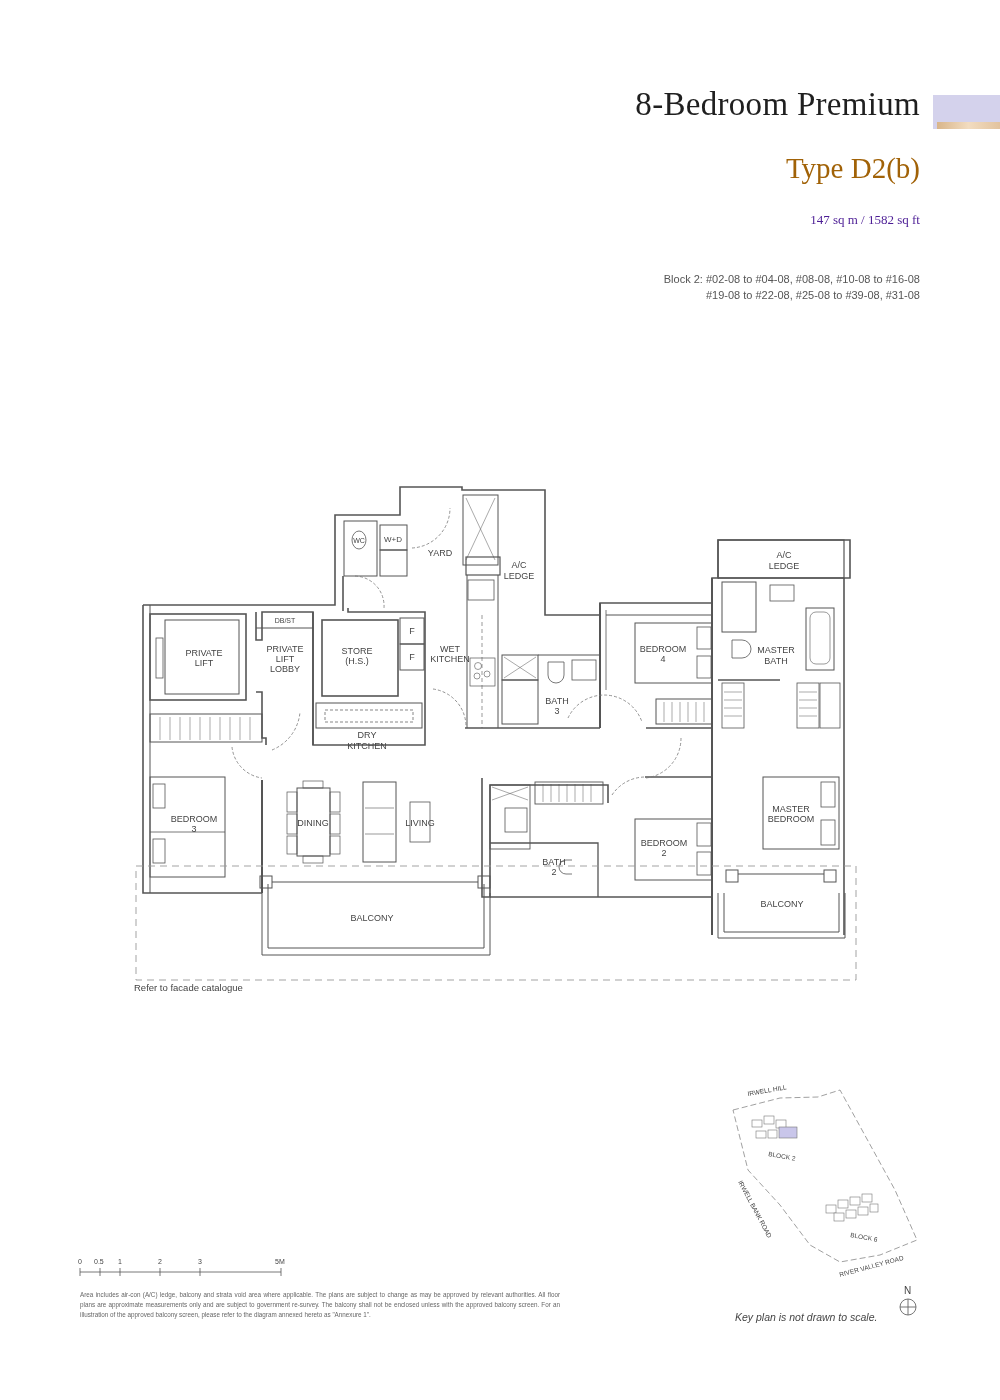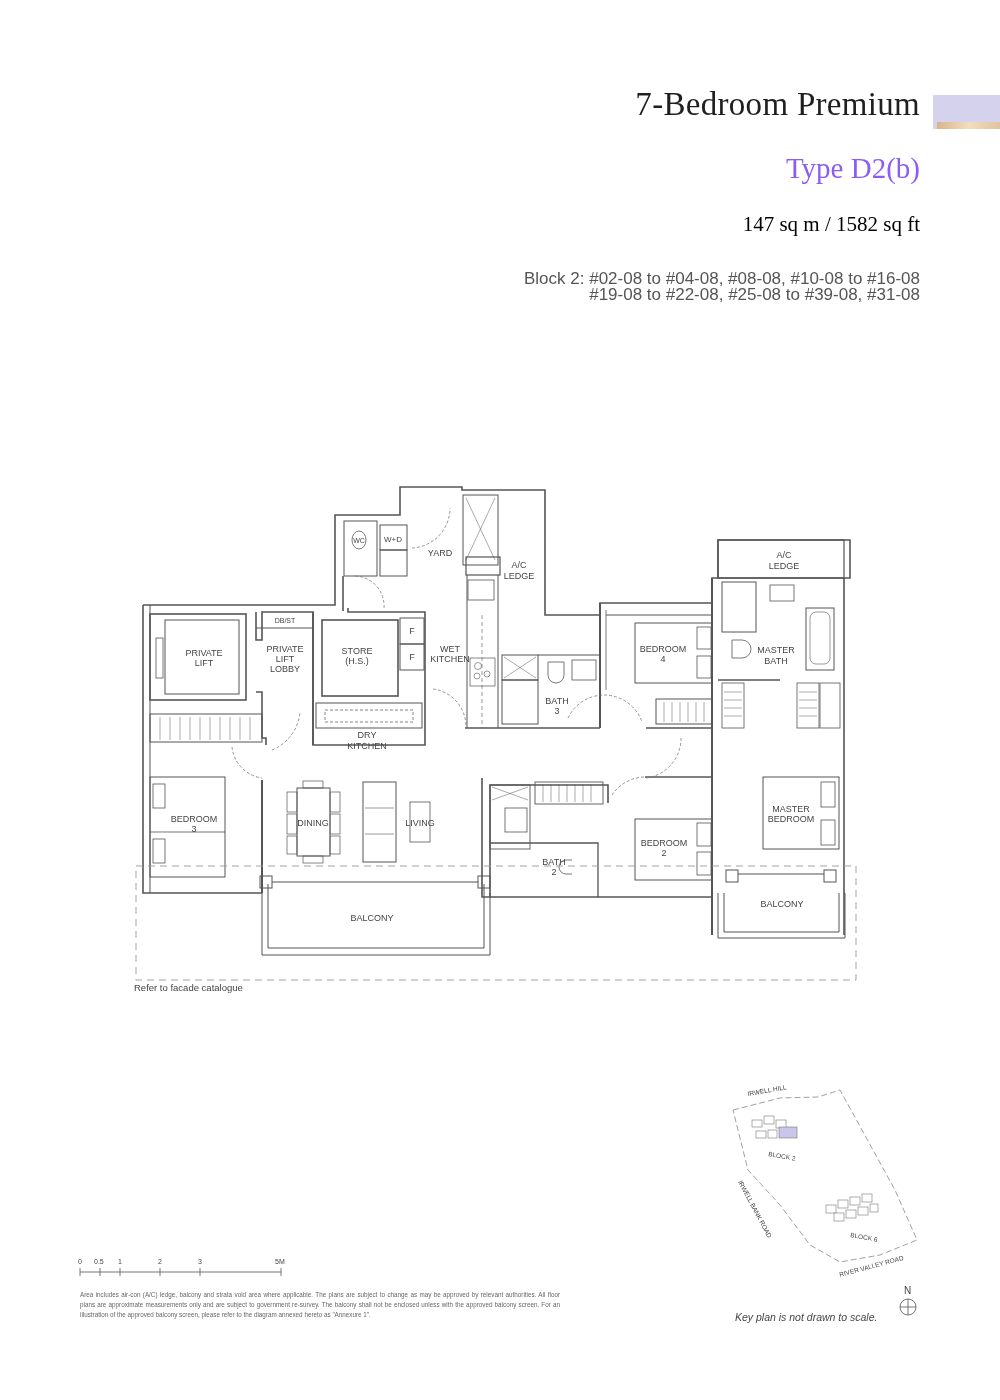--- a/index.html
+++ b/index.html
@@ -1,33 +1,33 @@
 <!DOCTYPE html>
 <html><head>
 <meta charset="utf-8">
 <style>
   html, body { margin:0; padding:0; background:#ffffff; }
   body { width:1000px; height:1400px; position:relative; overflow:hidden; font-family:"Liberation Sans", sans-serif; color:#333; }
   .title { position:absolute; right:80px; top:86px; font-family:"Liberation Serif", serif; font-size:33px; color:#1f1f1f; letter-spacing:0.3px; white-space:nowrap; }
   .accent { position:absolute; left:933px; top:95px; width:67px; height:34px; background:#d4d2ec; }
   .accent::after { content:""; position:absolute; left:4px; right:0; bottom:0; height:7px; background:linear-gradient(90deg,#d8b58a,#f2dcc0,#e2c39e); }
-  .type { position:absolute; right:80px; top:152px; font-family:"Liberation Serif", serif; font-size:29px; color:#8b5cf6; white-space:nowrap; }
-  .area { position:absolute; right:80px; top:212px; font-family:"Liberation Serif", serif; font-size:21px; color:#000000; white-space:nowrap; }
-  .units { position:absolute; right:80px; top:271px; font-size:17px; color:#555; text-align:right; line-height:16px; }
+  .type { position:absolute; right:80px; top:152px; font-family:"Liberation Serif", serif; font-size:29px; color:#a16207; white-space:nowrap; }
+  .area { position:absolute; right:80px; top:212px; font-family:"Liberation Serif", serif; font-size:13px; color:#4c1d95; white-space:nowrap; }
+  .units { position:absolute; right:80px; top:271px; font-size:11px; color:#555; text-align:right; line-height:16px; }
   .units div { white-space:nowrap; }
   svg text { font-family:"Liberation Sans", sans-serif; fill:#444; }
   .plan { position:absolute; left:0; top:0; }
   .disclaimer { position:absolute; left:80px; top:1290px; width:480px; font-size:6.3px; line-height:10px; color:#666; text-align:justify; }
   .scale { position:absolute; left:78px; top:1256px; }
   .keynote { position:absolute; left:735px; top:1311px; font-size:10.5px; color:#444; white-space:nowrap;font-style:italic; }
 </style>
 </head>
 <body>
 
-<div class="title">7-Bedroom Premium</div>
+<div class="title">8-Bedroom Premium</div>
 <div class="accent"></div>
 <div class="type">Type D2(b)</div>
 <div class="area">147 sq m / 1582 sq ft</div>
 <div class="units">
   <div>Block 2: #02-08 to #04-08, #08-08, #10-08 to #16-08</div>
   <div>#19-08 to #22-08, #25-08 to #39-08, #31-08</div>
 </div>
 
 <svg class="plan" width="1000" height="1400" viewBox="0 0 1000 1400" xmlns="http://www.w3.org/2000/svg">
   <g fill="none" stroke="#555" stroke-width="1.6">

